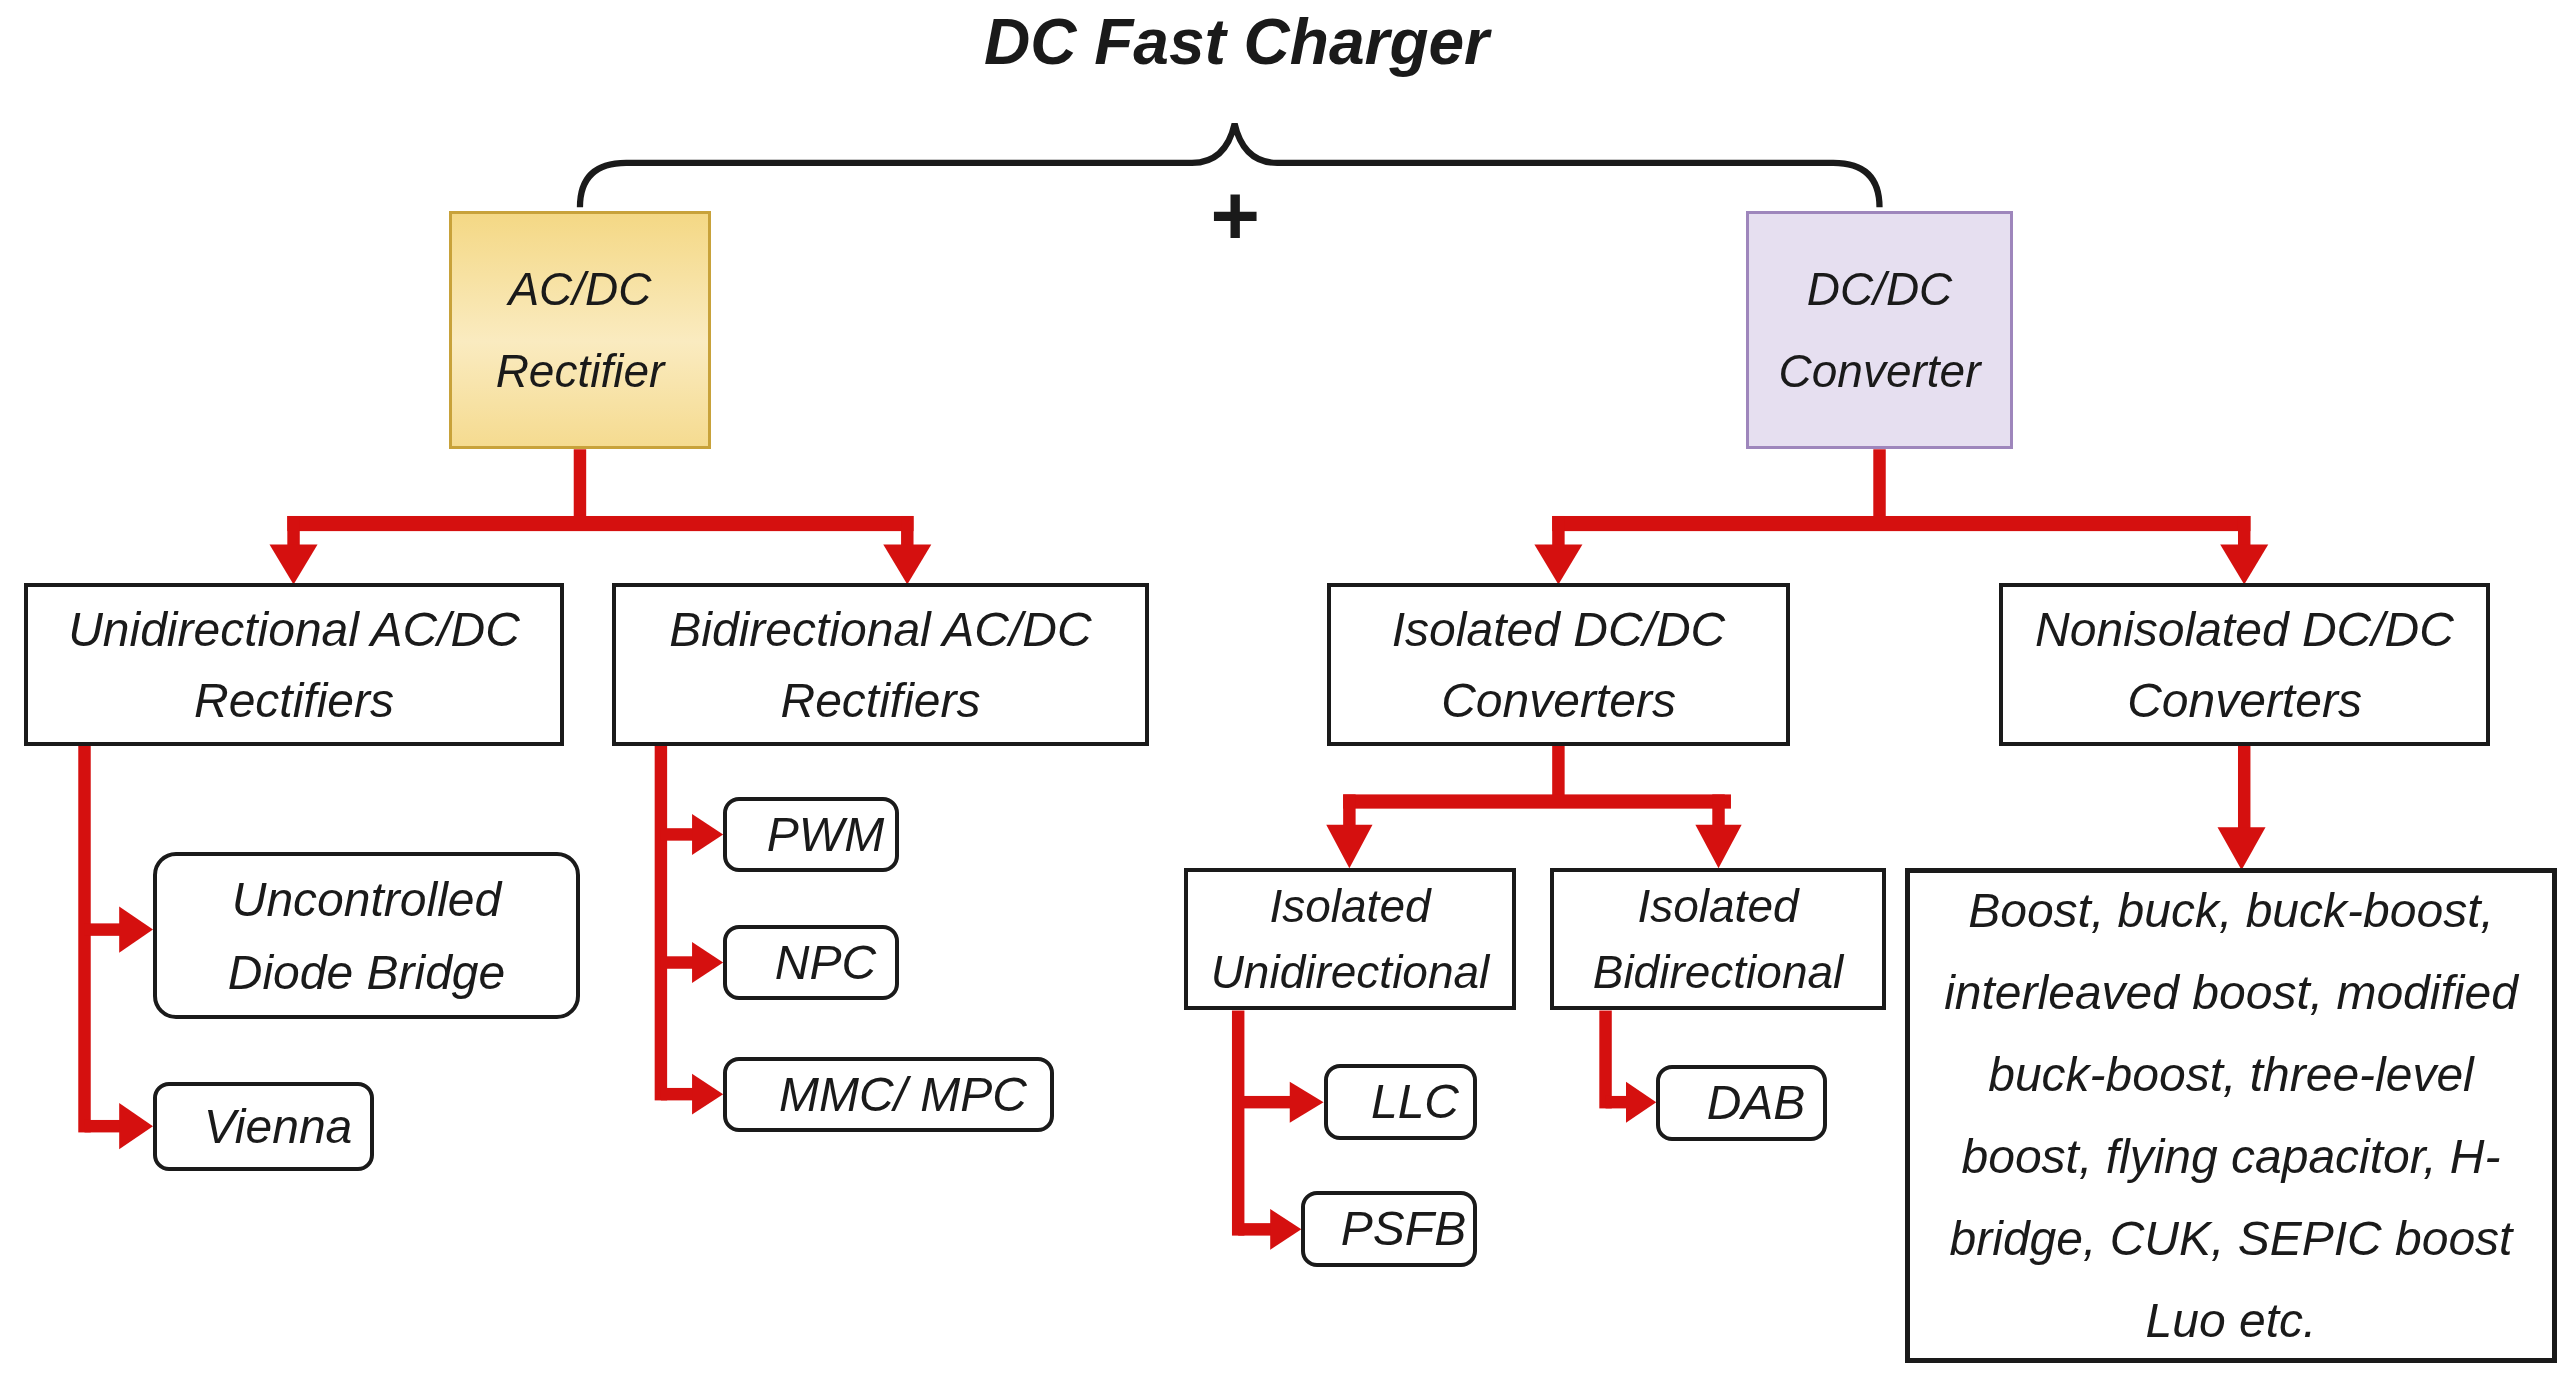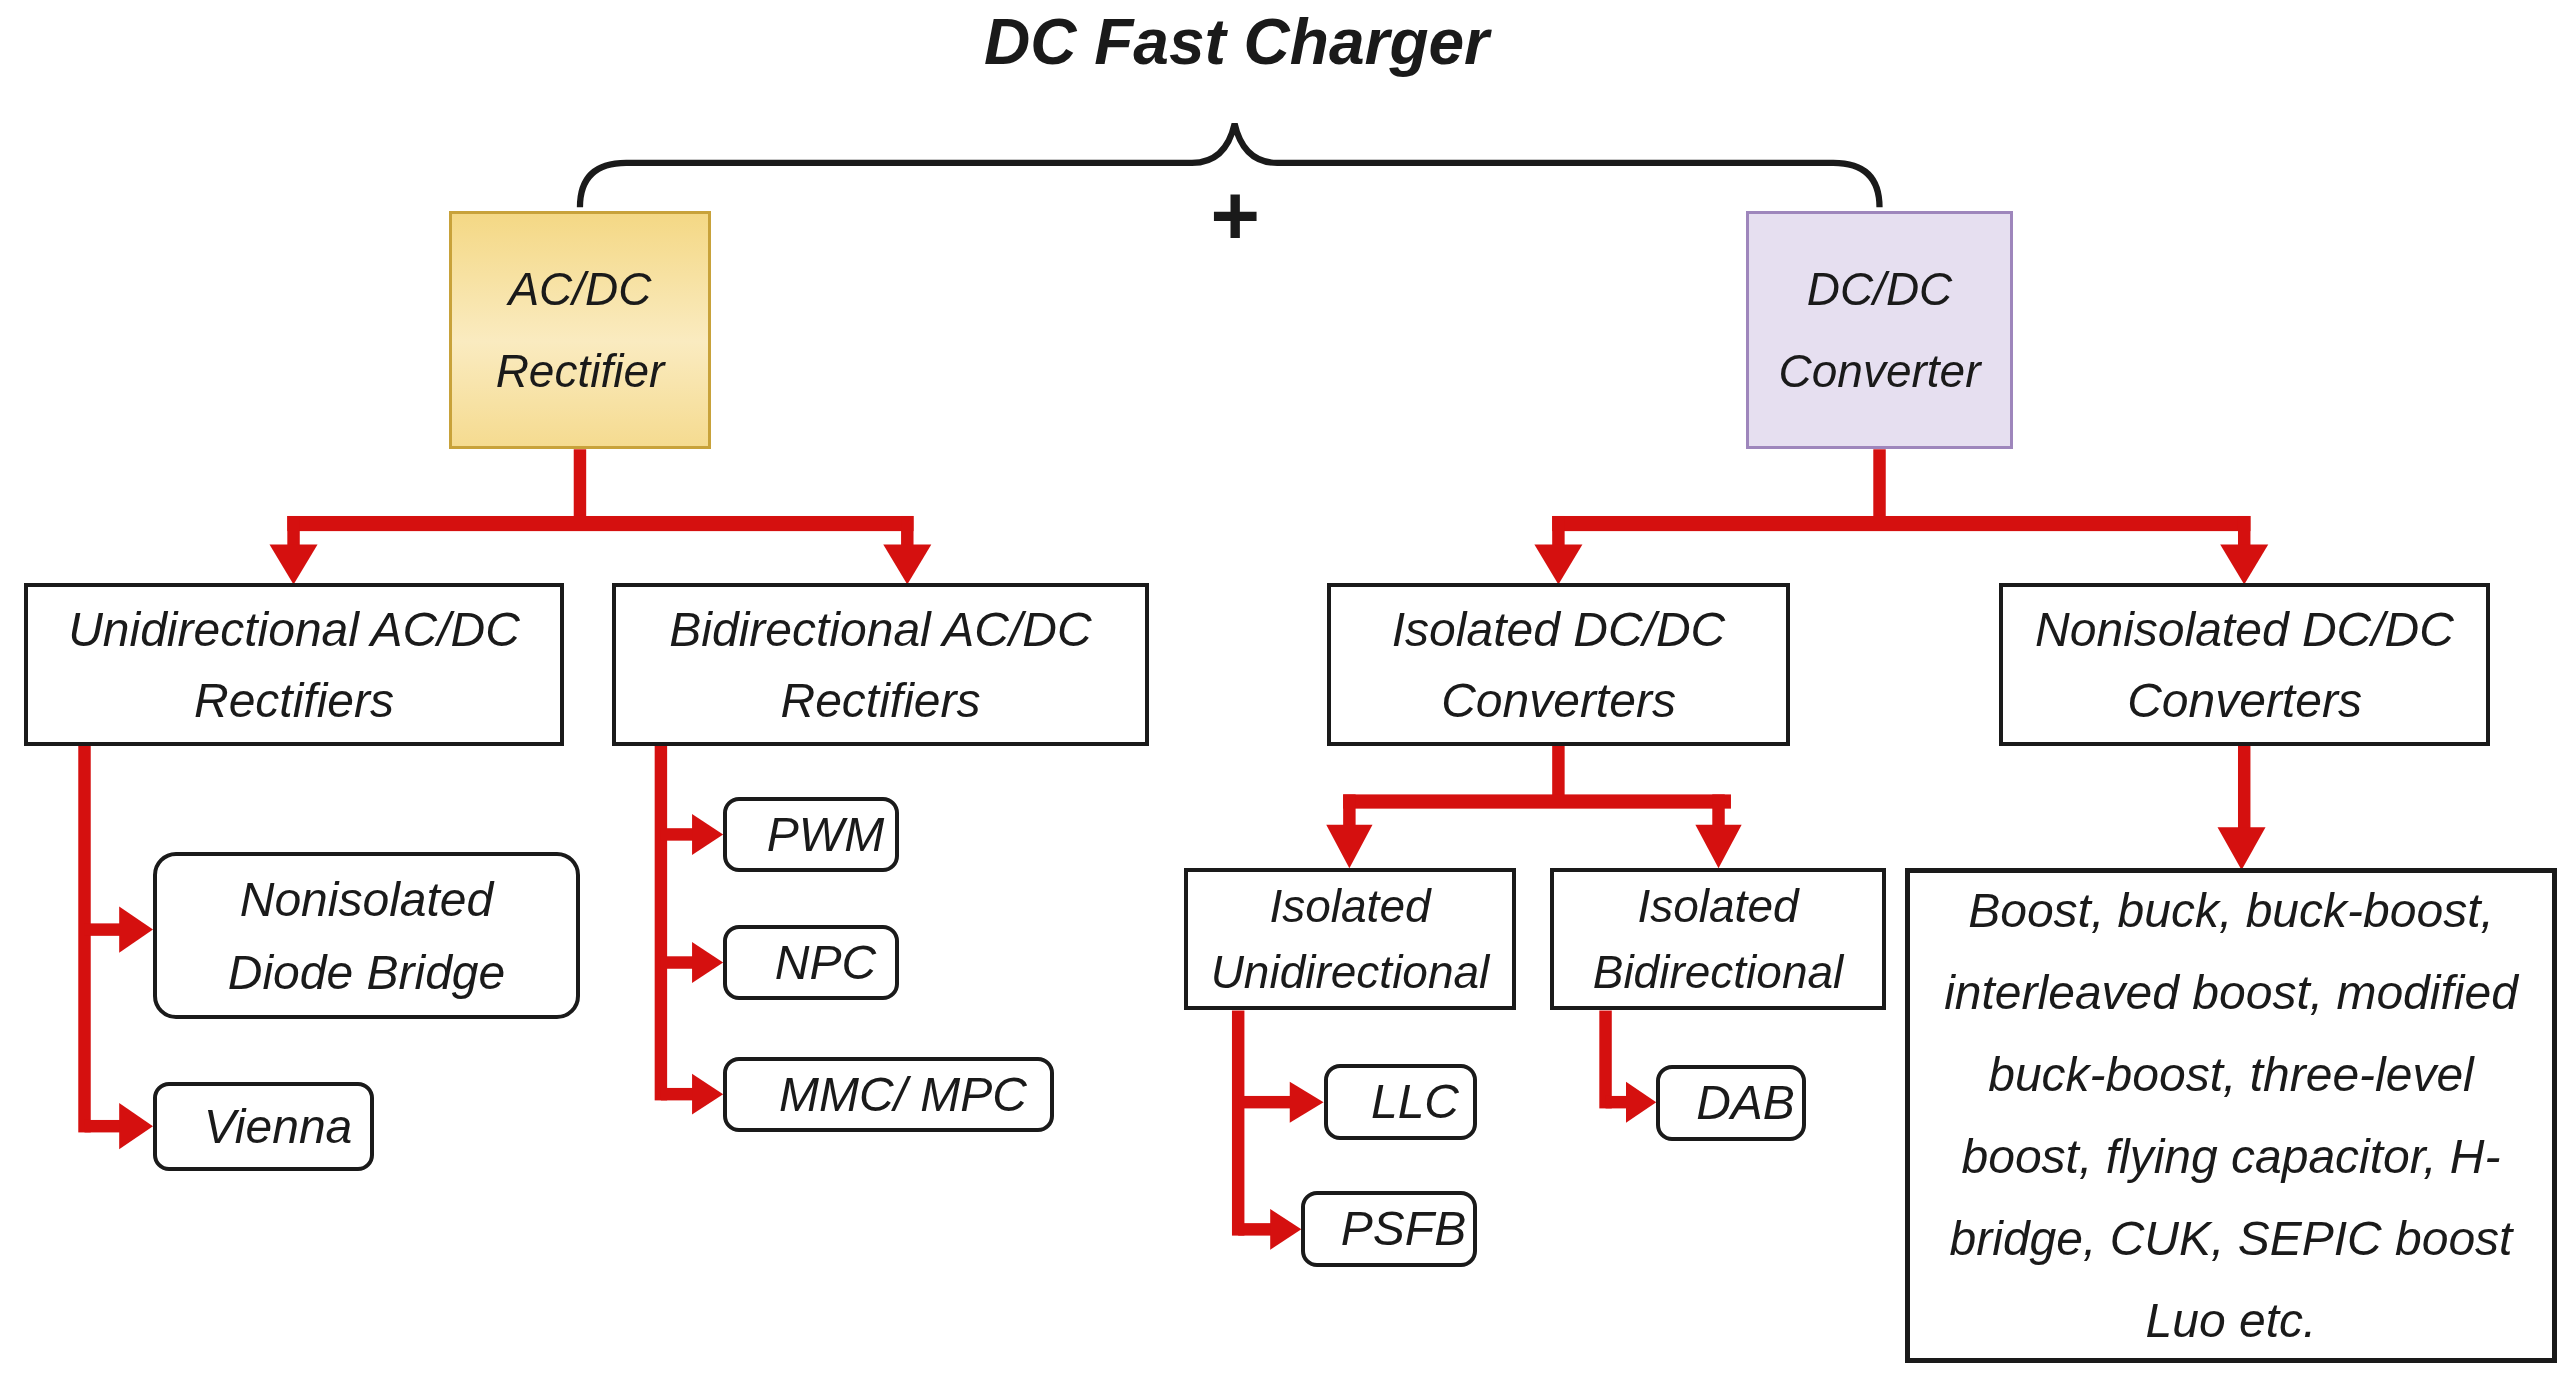--- a/index.html
+++ b/index.html
@@ -148,21 +148,21 @@
     <div>Isolated DC/DC</div>
     <div>Converters</div>
   </div>
 
   <div class="box plain cat" style="left:1999px;top:583px;width:491px;height:163px;">
     <div>Nonisolated DC/DC</div>
     <div>Converters</div>
   </div>
 
   <div class="box round-lg leaf2" style="left:153px;top:852px;width:427px;height:167px;">
-    <div>Nonisolated</div>
+    <div>Uncontrolled</div>
     <div>Diode Bridge</div>
   </div>
 
   <div class="box round leaf" style="left:153px;top:1082px;width:221px;height:89px;">
     <div>Vienna</div>
   </div>
 
   <div class="box round leaf" style="left:723px;top:797px;width:176px;height:75px;">
     <div>PWM</div>
   </div>
@@ -186,21 +186,21 @@
   </div>
 
   <div class="box round leaf" style="left:1324px;top:1064px;width:153px;height:76px;">
     <div>LLC</div>
   </div>
 
   <div class="box round leaf" style="left:1301px;top:1191px;width:176px;height:76px;">
     <div>PSFB</div>
   </div>
 
-  <div class="box round leaf" style="left:1656px;top:1065px;width:150px;height:76px;">
+  <div class="box round leaf" style="left:1656px;top:1065px;width:171px;height:76px;">
     <div>DAB</div>
   </div>
 
   <div class="box biglist" style="left:1905px;top:868px;width:652px;height:495px;border:5.3px solid var(--ink,#1a1a1a);">
     <div>Boost, buck, buck-boost,</div>
     <div>interleaved boost, modified</div>
     <div>buck-boost, three-level</div>
     <div>boost, flying capacitor, H-</div>
     <div>bridge, CUK, SEPIC boost</div>
     <div>Luo etc.</div>

